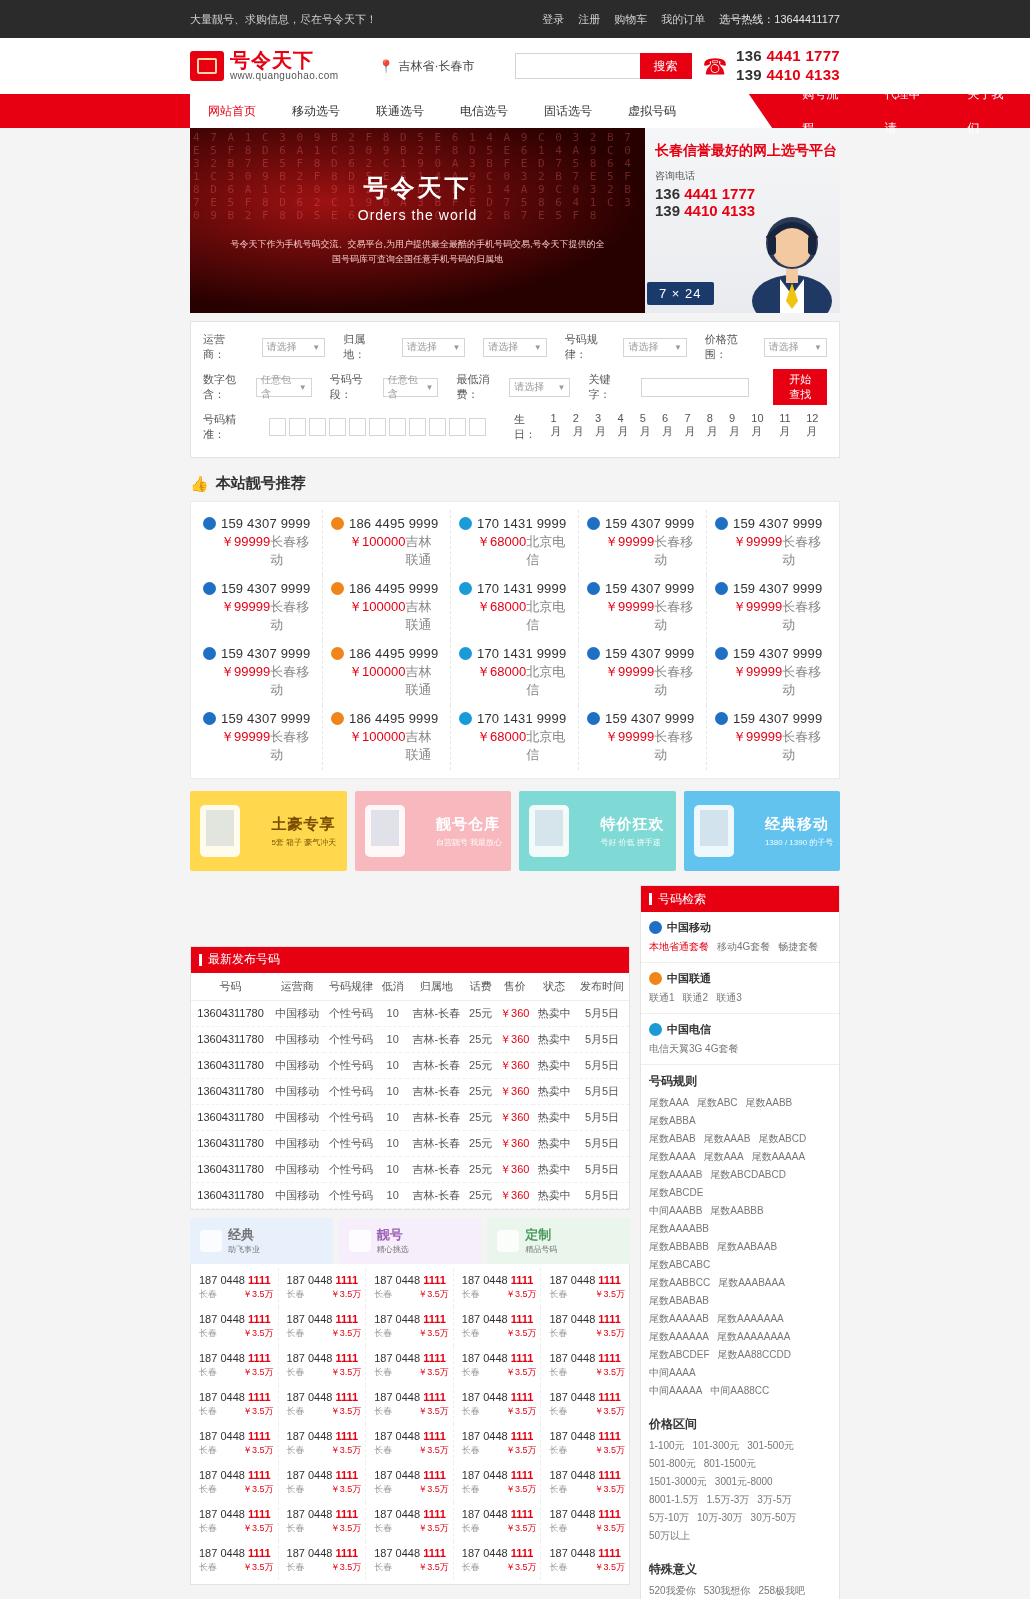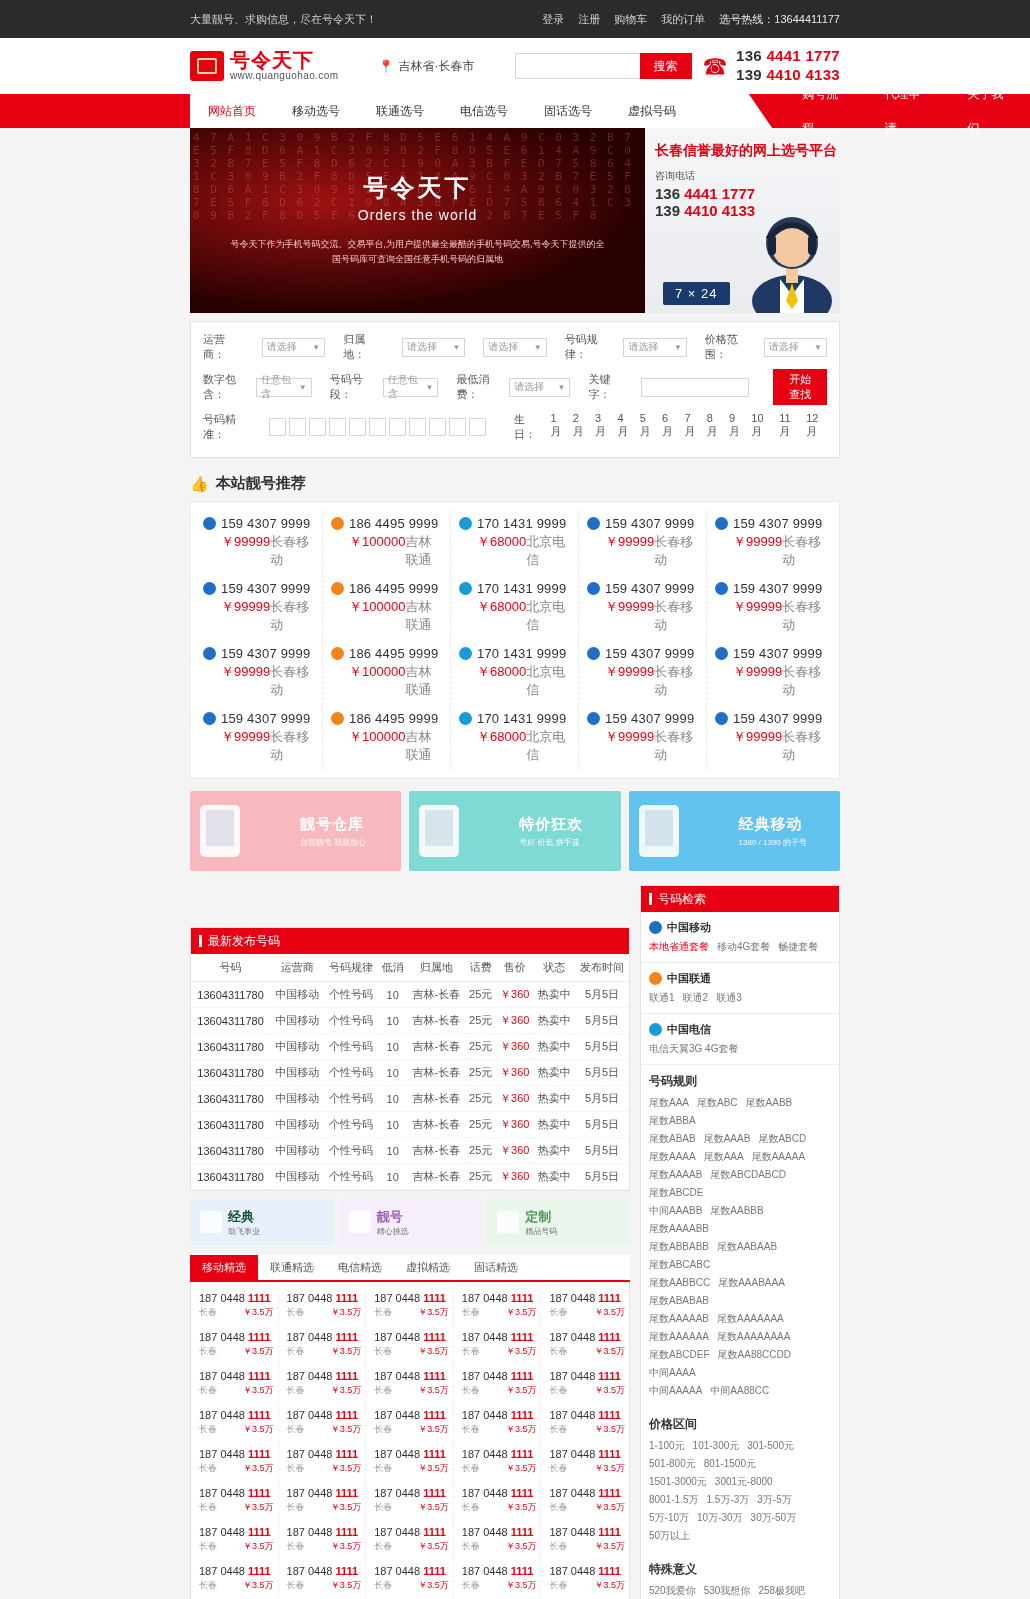--- a/index.html
+++ b/index.html
@@ -79,21 +79,21 @@
   .banner-right {
     width:195px; height:185px; background:linear-gradient(#f5f6f8,#e9ebee);
     position:relative; overflow:hidden;
   }
   .br-h1 { color:#e60012; font-size:14px; font-weight:bold; padding:12px 0 0 10px; line-height:1.5;}
   .br-sub { font-size:10px; color:#555; padding:8px 0 0 10px;}
   .br-p { padding:2px 0 0 10px; }
   .br-p div { font-size:15px; font-weight:bold; color:#e60012;}
   .br-p div .pre { color:#333; }
   .br-724 {
-    position:absolute; left:18px; bottom:8px; background:#1a3a6b; color:#fff;
+    position:absolute; left:2px; bottom:8px; background:#1a3a6b; color:#fff;
     font-size:13px; padding:4px 12px; border-radius:2px; letter-spacing:1px;
   }
   .operator {
     position:absolute; right:2px; bottom:0; width:92px; height:130px;
   }
 
   .filter {
     width:650px; margin:8px auto 0; background:#fff; border:1px solid #e3e3e3;
     padding:10px 12px 8px;
   }
@@ -163,21 +163,21 @@
   }
   table.lst td.num { color:#333; }
   table.lst td.price { color:#e60012; }
   .hot-tag { color:#e60012; }
 
   .mini3 { display:flex; gap:6px; margin-top:8px;}
   .mini3 .m { flex:1; height:46px; border-radius:2px; display:flex; align-items:center; gap:6px; padding-left:10px;}
   .mini3 .m1 { background:#e8f1fb;}
   .mini3 .m2 { background:#f7eefb;}
   .mini3 .m3 { background:#eaf6ec;}
-  .mini3 .mt { font-size:13px; font-weight:bold; color:#14532d;}
+  .mini3 .mt { font-size:13px; font-weight:bold; color:#737373;}
   .mini3 .m2 .mt { color:#9b5fb5;}
   .mini3 .m3 .mt { color:#4b9a5c;}
   .mini3 .ms { font-size:8px; color:#777; }
   .mini3 .bub { width:22px; height:22px; border-radius:4px; background:#fff; opacity:.8;}
 
   .tabs { display:flex; border-bottom:2px solid #e60012; margin-top:10px; background:#fff;}
   .tabs div {
     font-size:11px; padding:5px 12px; color:#555; cursor:pointer;
   }
   .tabs div.on { background:#e60012; color:#fff;}
@@ -586,20 +586,27 @@
         </div>
         <div class="rec-bot">
           <span class="pr">￥99999</span>
           <span>长春移动</span>
         </div>
       </div>
     </div>
 </div>
 
 <div class="promo">
+  <div class="card c1">
+    <div class="ph">
+        <i></i>
+      </div>
+    <div class="ttl">土豪专享</div>
+    <div class="sub">5套 箱子 豪气冲天</div>
+  </div>
   <div class="card c3">
     <div class="ph">
         <i></i>
       </div>
     <div class="ttl">靓号仓库</div>
     <div class="sub">自营靓号 我最放心</div>
   </div>
   <div class="card c2">
     <div class="ph">
         <i></i>
@@ -747,27 +754,20 @@
       </div>
       <div class="m m3">
         <div class="bub"></div>
         <div>
           <div class="mt">定制</div>
           <div class="ms">精品号码</div>
         </div>
       </div>
     </div>
 
-    <div class="tabs" id="tabs">
-        <div class="on">移动精选</div>
-        <div>联通精选</div>
-        <div>电信精选</div>
-        <div>虚拟精选</div>
-        <div>固话精选</div>
-      </div>
     <div class="tab-grid" id="tab-grid">
         <div class="tg-cell">
           <div class="tg-num"><span>187 0448 </span><b>1111</b></div>
           <div class="tg-bot">
             <span>长春</span>
             <span class="p">￥3.5万</span>
           </div>
         </div>
         <div class="tg-cell">
           <div class="tg-num"><span>187 0448 </span><b>1111</b></div>

